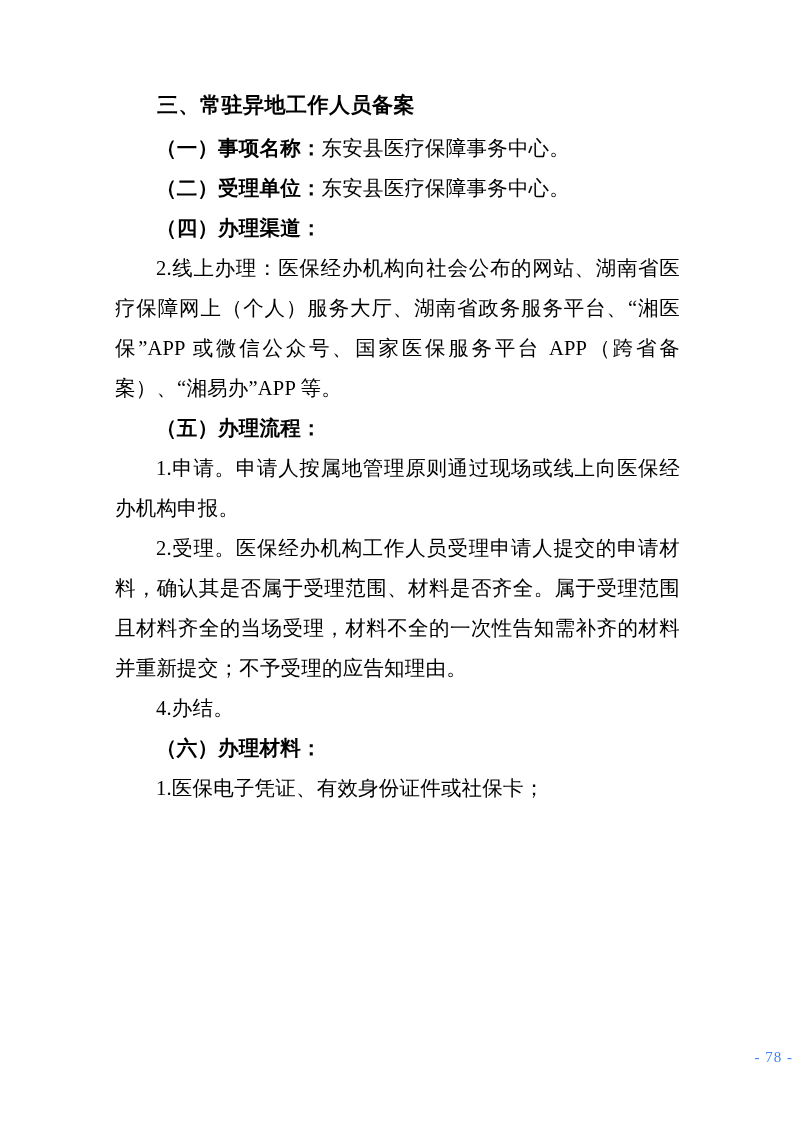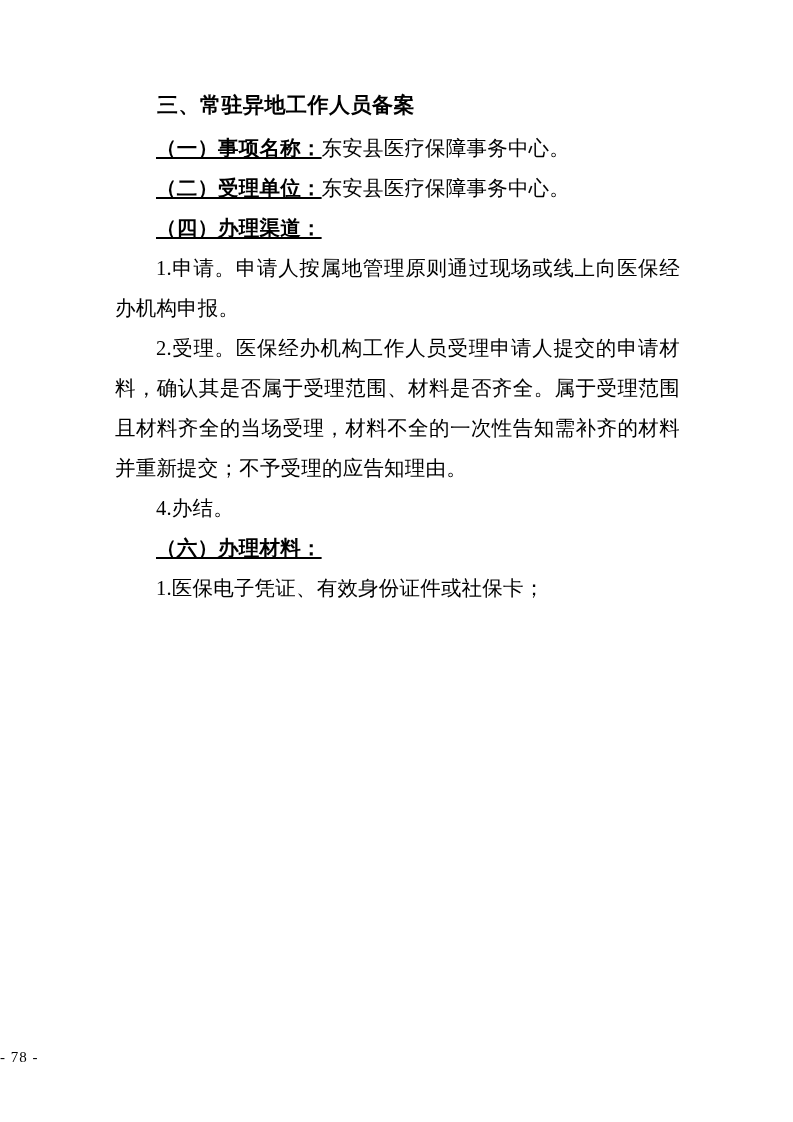--- a/index.html
+++ b/index.html
@@ -44,47 +44,49 @@
     word-break: break-all;
   }
   .indent2 {
     text-indent: 41px;
   }
   .footer {
     position: absolute;
     left: 0;
     right: 0;
     bottom: 56px;
-    text-align: left;
+    text-align: right;
     font-family: "Liberation Serif", "DejaVu Serif", serif;
     font-size: 15px;
-    color: #000000;
+    color: #3b82f6;
     letter-spacing: 1px;
   }
   
-  .lbl { font-weight: bold; text-decoration: underline; }
+  .lbl { font-weight: bold; }
 </style>
 </head>
 <body>
 
 <div class="page">
 
   <div class="content">
 
     <h1 class="heading">三、常驻异地工作人员备案</h1>
 
     <p class="para indent2"><span class="lbl">（一）事项名称：</span><span>东安县医疗保障事务中心。</span></p>
 
     <p class="para indent2"><span class="lbl">（二）受理单位：</span><span>东安县医疗保障事务中心。</span></p>
 
 
     <p class="para indent2"><span class="lbl">（四）办理渠道：</span><span></span></p>
 
 
+    <p class="para indent2"><span>2.线上办理：</span><span>医保经办机构向社会公布的网站、湖南省医疗保障网上（个人）服务大厅、湖南省政务服务平台、“湘医保”APP 或微信公众号、国家医保服务平台 APP（跨省备案）、“湘易办”APP 等。</span></p>
 
+    <p class="para indent2"><span class="lbl">（五）办理流程：</span><span></span></p>
 
     <p class="para indent2"><span>1.申请。</span><span>申请人按属地管理原则通过现场或线上向医保经办机构申报。</span></p>
 
     <p class="para indent2"><span>2.受理。</span><span>医保经办机构工作人员受理申请人提交的申请材料，确认其是否属于受理范围、材料是否齐全。属于受理范围且材料齐全的当场受理，材料不全的一次性告知需补齐的材料并重新提交；不予受理的应告知理由。</span></p>
 
 
     <p class="para indent2"><span>4.办结。</span><span></span></p>
 
     <p class="para indent2"><span class="lbl">（六）办理材料：</span><span></span></p>
 

